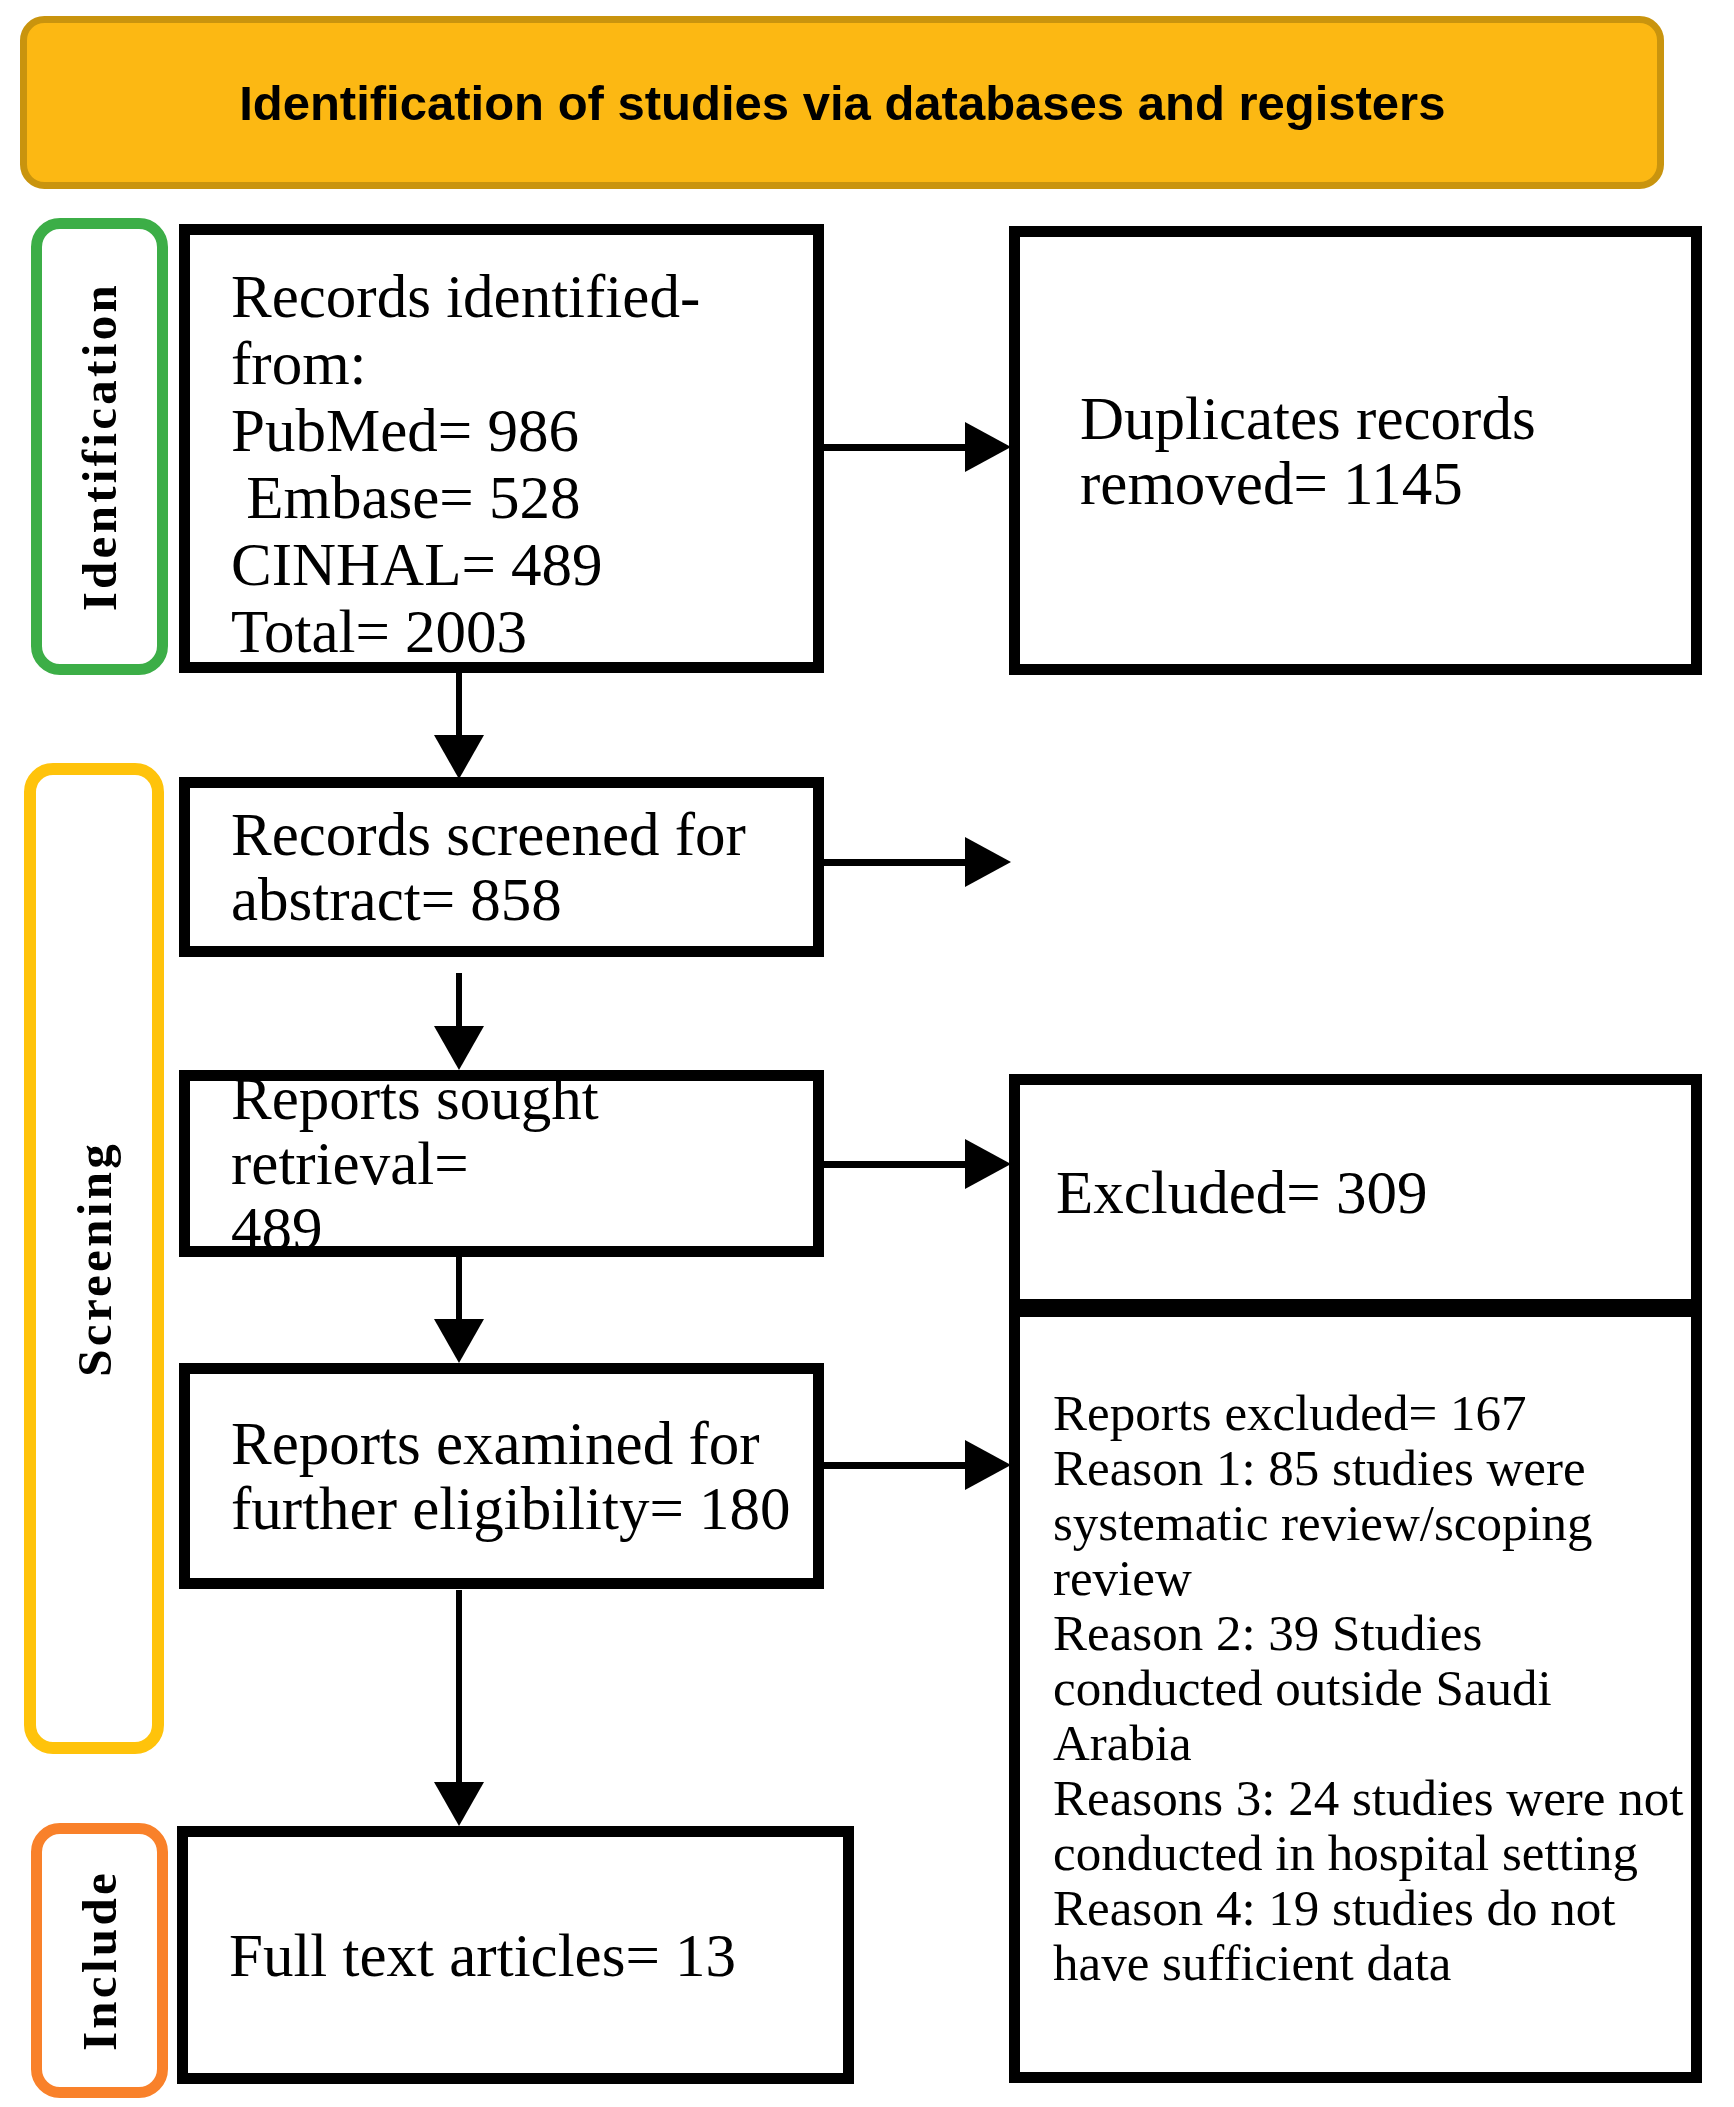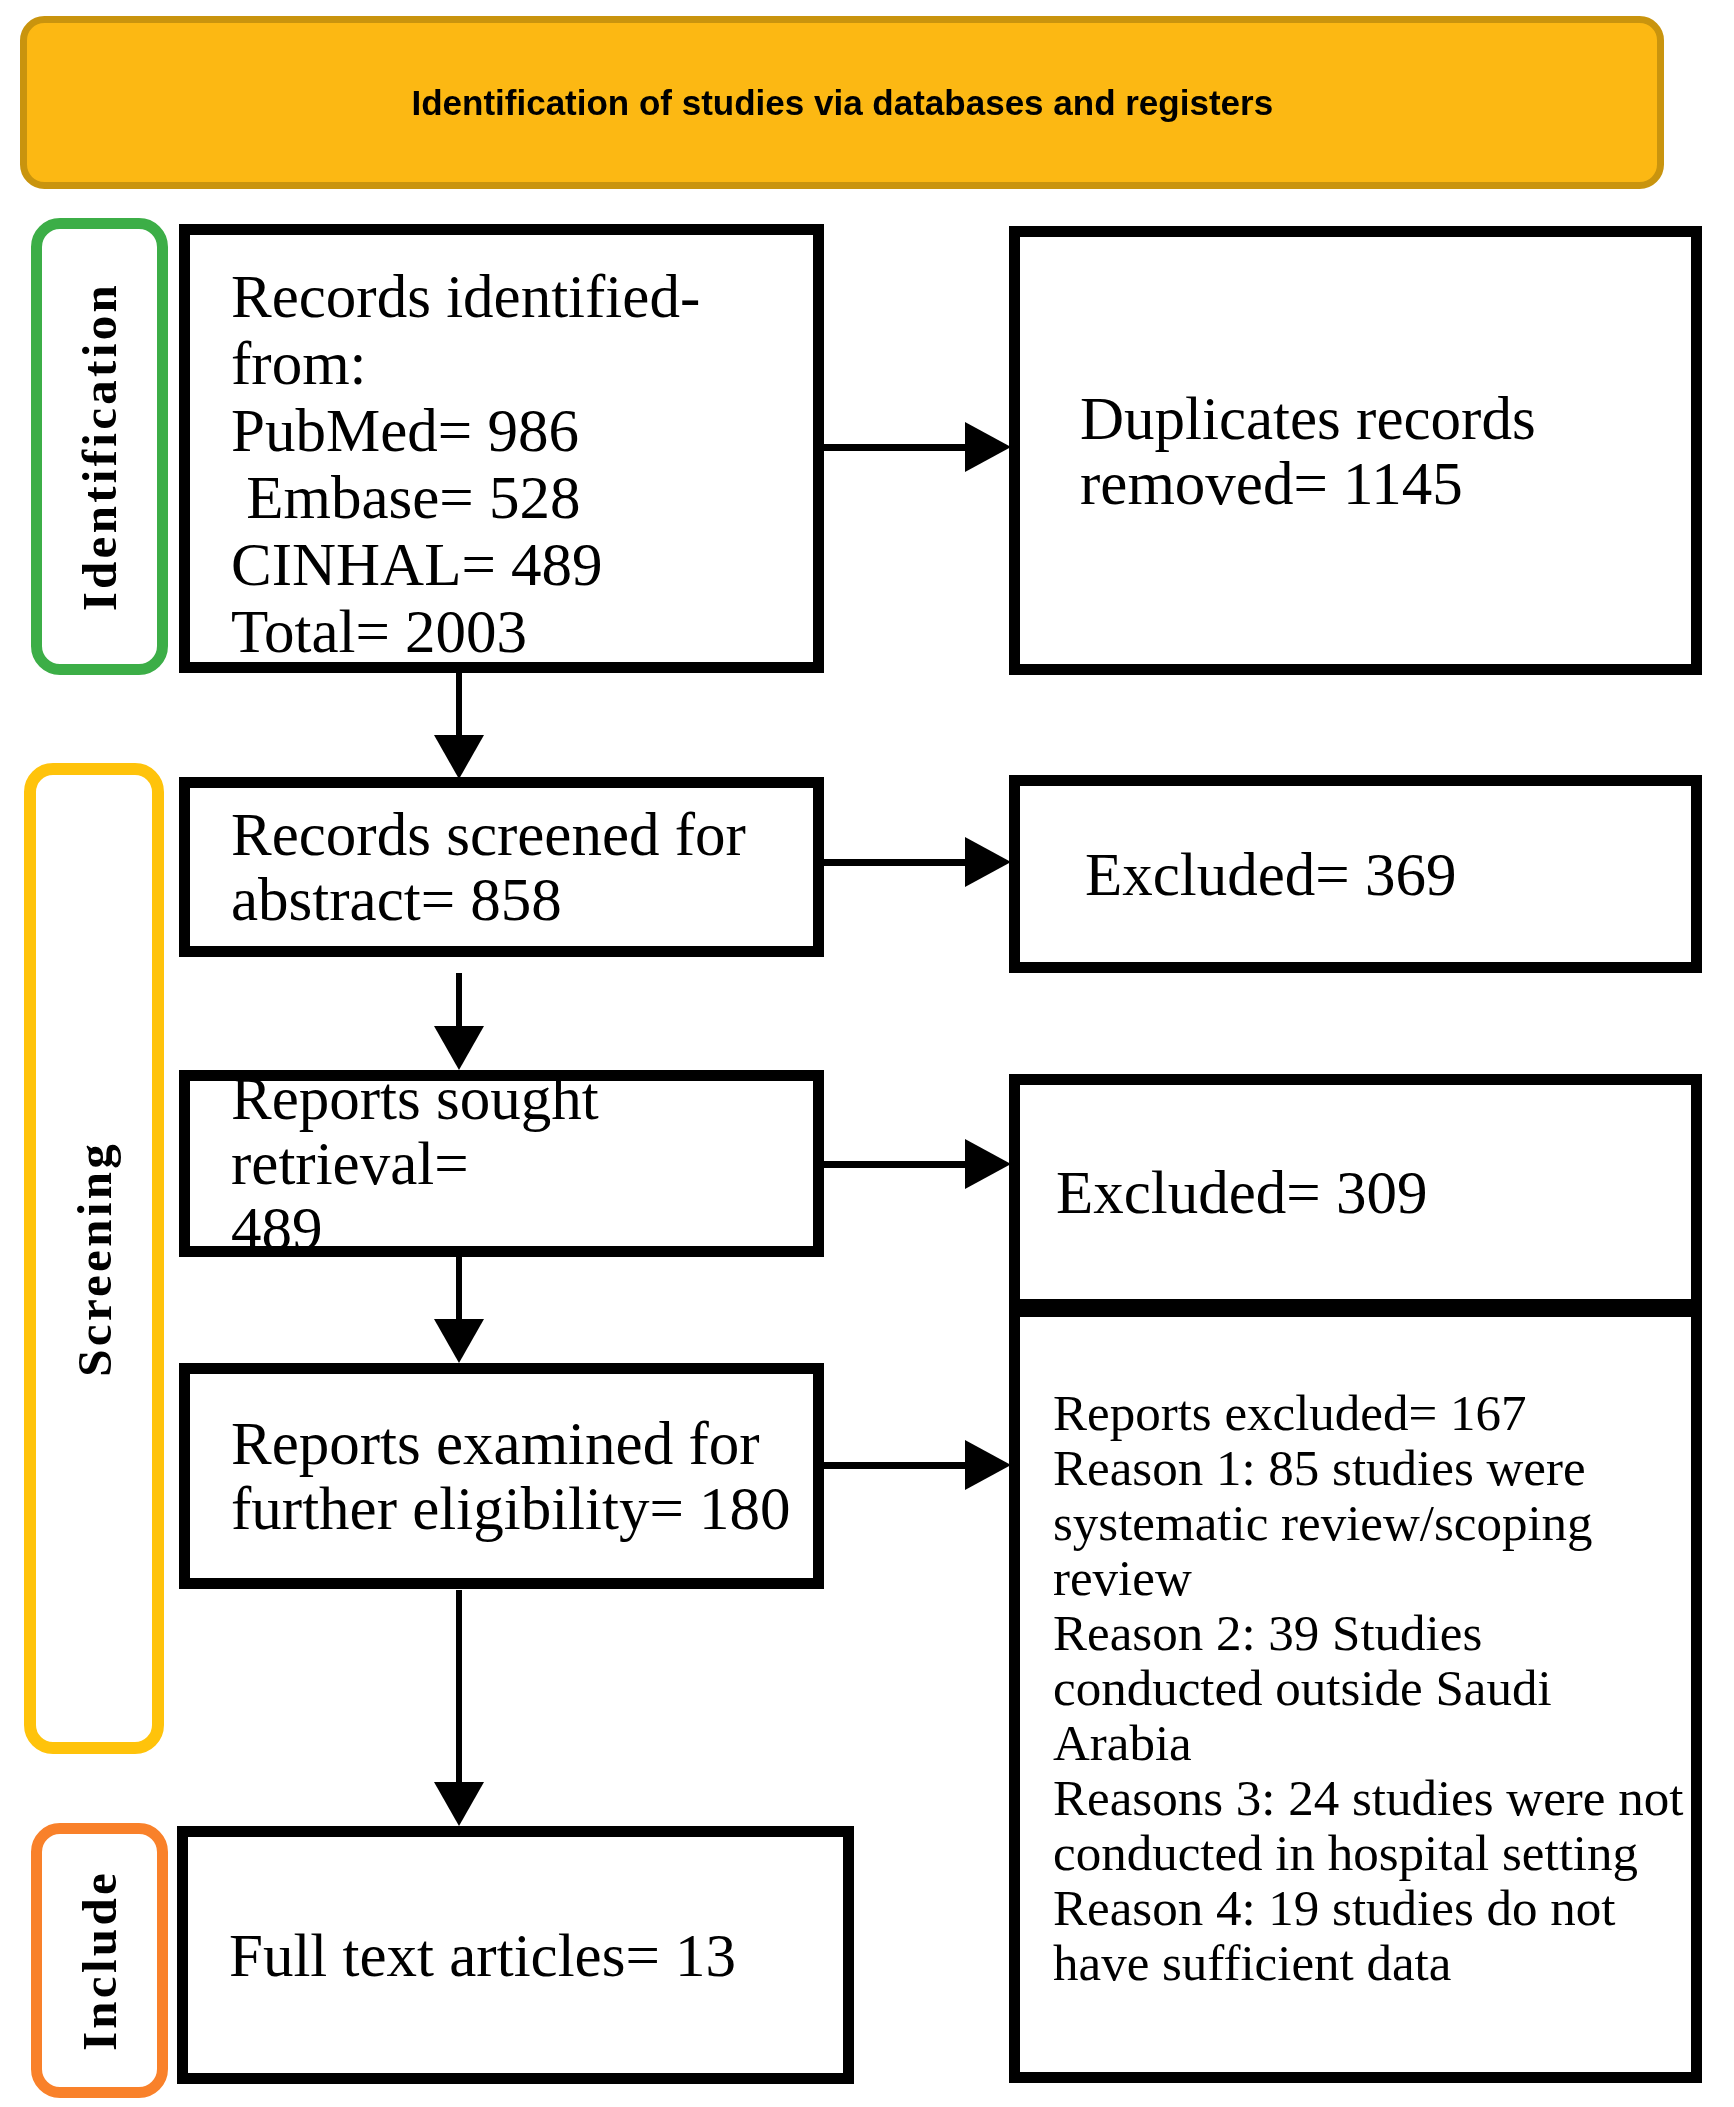--- a/index.html
+++ b/index.html
@@ -15,21 +15,21 @@
 
   
   .banner {
     position: absolute; left: 20.3px; top: 16.3px; width: 1644px; height: 173px;
     background: #FCB813; border: 7.3px solid #C9940E; border-radius: 24.4px;
     box-sizing: border-box;
     display: flex; align-items: center; justify-content: center;
   }
   .banner-title {
     font-family: "Liberation Sans", sans-serif;
-    font-weight: 700; font-size: 35px; color: #000; text-align: center;
+    font-weight: 700; font-size: 49px; color: #000; text-align: center;
   }
 
   
   .rail {
     position: absolute; background: #fff; box-sizing: border-box;
     border-radius: 29px;
     display: flex; align-items: center; justify-content: center;
   }
   .rail-label {
     writing-mode: vertical-rl; transform: rotate(180deg);
@@ -98,21 +98,20 @@
 from:
 PubMed= 986
 &nbsp;Embase= 528
 CINHAL= 489
 Total= 2003</div>
   <div class="fbox fbox-center box-duplicates">Duplicates records
 removed= 1145</div>
 
   <div class="fbox fbox-center box-screened">Records screened for
 abstract= 858</div>
-  <div class="fbox fbox-center box-excl369">Excluded= 369</div>
 
   <div class="fbox fbox-center box-sought">Reports sought retrieval=
 489</div>
   <div class="fbox fbox-center box-excl309">Excluded= 309</div>
 
   <div class="fbox fbox-center box-examined">Reports examined for
 further eligibility= 180</div>
   <div class="fbox box-reasons">Reports excluded= 167
 Reason 1: 85 studies were systematic review/scoping review
 Reason 2: 39 Studies conducted outside Saudi Arabia

